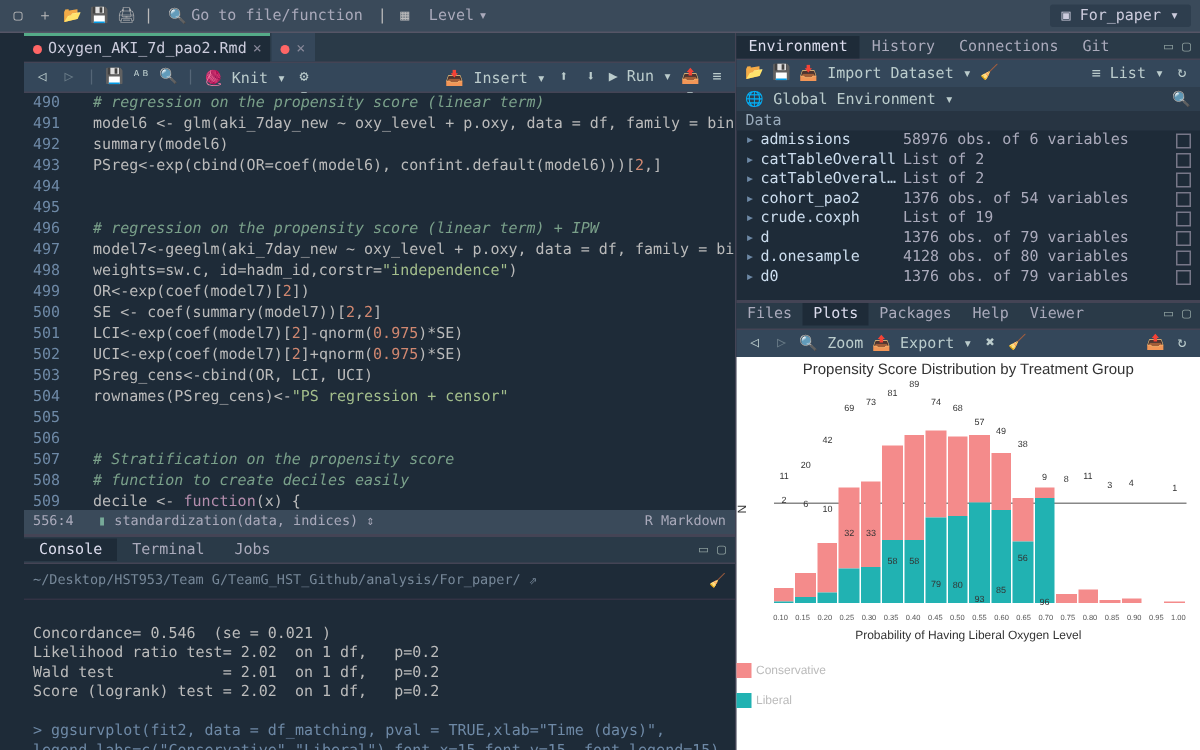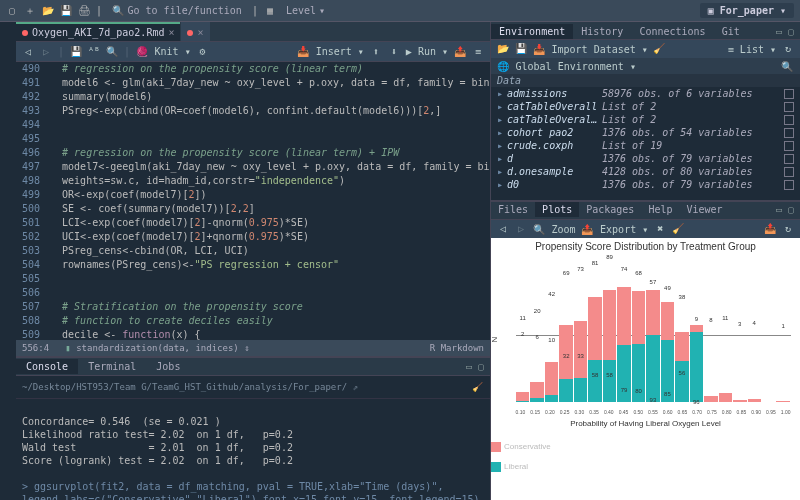--- a/index.html
+++ b/index.html
@@ -1,20 +1,20 @@
 <!DOCTYPE html>
 <html><head>
 <meta charset="utf-8">
 <style>
 * { margin: 0; padding: 0; box-sizing: border-box; }
 body { font-family: Menlo, Consolas, monospace; font-size: 10px; background: #1e2b38; color: #bbb; overflow: hidden; width: 800px; height: 500px; }
 .toolbar { background: #3a4a5a; border-bottom: 1px solid #556; height: 22px; display: flex; align-items: center; padding: 0 6px; gap: 6px; }
 .toolbar .btn { color: #aab; font-size: 10px; display: flex; align-items: center; gap: 3px; cursor: pointer; padding: 2px 4px; }
 .toolbar .search { margin-left: auto; display: flex; align-items: center; gap: 6px; }
-.toolbar .proj { background: #2e3e4e; padding: 2px 8px; border-radius: 2px; color: #ccd; font-weight: bold; }
+.toolbar .proj { background: #2e3e4e; padding: 2px 8px; border-radius: 2px; color: #ccd; }
 .icon { width: 12px; height: 12px; display: inline-block; text-align: center; line-height: 12px; }
 .main { display: flex; height: 478px; }
 .left-col { width: 475px; display: flex; flex-direction: column; border-right: 1px solid #445; margin-left: 16px; }
 .right-col { width: 325px; display: flex; flex-direction: column; }
 .tabs { background: #2a3a48; height: 20px; display: flex; align-items: flex-end; border-bottom: 1px solid #445; }
 .tab { padding: 3px 6px; background: #35475a; color: #ccd; margin-right: 1px; display: flex; align-items: center; gap: 4px; font-size: 10px; border-top: 2px solid transparent; }
 .tab.active { background: #1e2b38; border-top: 2px solid #5a8; }
 .tab .dot { width: 6px; height: 6px; border-radius: 50%; background: #f66; }
 .tab .close { color: #889; }
 .editor-toolbar { background: #34475a; height: 20px; display: flex; align-items: center; padding: 0 6px; gap: 6px; color: #bcc; border-bottom: 1px solid #445; }
@@ -35,21 +35,21 @@
 .console-body { flex: 1; padding: 3px 6px; line-height: 13px; white-space: pre-wrap; overflow: hidden; }
 .console-body .pr { color: #6e89a6; }
 .env-pane { border-bottom: 2px solid #445; height: 180px; display: flex; flex-direction: column; }
 .env-tabs { background: #2a3a48; height: 18px; display: flex; align-items: flex-end; border-bottom: 1px solid #445; }
 .env-tabs .etab { padding: 2px 8px; color: #aab; font-size: 10px; }
 .env-tabs .etab.active { background: #1e2b38; color: #dde; }
 .env-tabs .winctl { margin-left: auto; padding: 2px 6px; color: #899; display: flex; gap: 6px; }
 .env-toolbar { background: #34475a; height: 18px; display: flex; align-items: center; padding: 0 6px; gap: 6px; color: #bcc; }
 .env-toolbar .spacer { flex: 1; }
 .env-subbar { background: #2e3e4e; height: 16px; display: flex; align-items: center; padding: 0 6px; color: #bcc; }
-.env-list { flex: 1; overflow: hidden; font-style: italic; }
+.env-list { flex: 1; overflow: hidden; }
 .env-list .hdr { background: #273442; color: #9ab; padding: 1px 6px; font-size: 10px; }
 .env-row { display: flex; padding: 1px 6px; font-size: 10px; align-items: center; }
 .env-row .name { width: 95px; color: #cde; overflow: hidden; text-overflow: ellipsis; }
 .env-row .val { flex: 1; color: #aab; overflow: hidden; text-overflow: ellipsis; }
 .env-row .box { width: 10px; height: 10px; border: 1px solid #778; margin-left: 3px; }
 .plot-pane { flex: 1; display: flex; flex-direction: column; }
 .plot-tabs { background: #2a3a48; height: 18px; display: flex; align-items: flex-start; border-bottom: 1px solid #445; }
 .plot-tabs .ptab { padding: 2px 7px; color: #aab; font-size: 10px; }
 .plot-tabs .ptab.active { background: #1e2b38; color: #dde; }
 .plot-toolbar { background: #34475a; height: 18px; display: flex; align-items: center; padding: 0 6px; gap: 6px; color: #bcc; }

